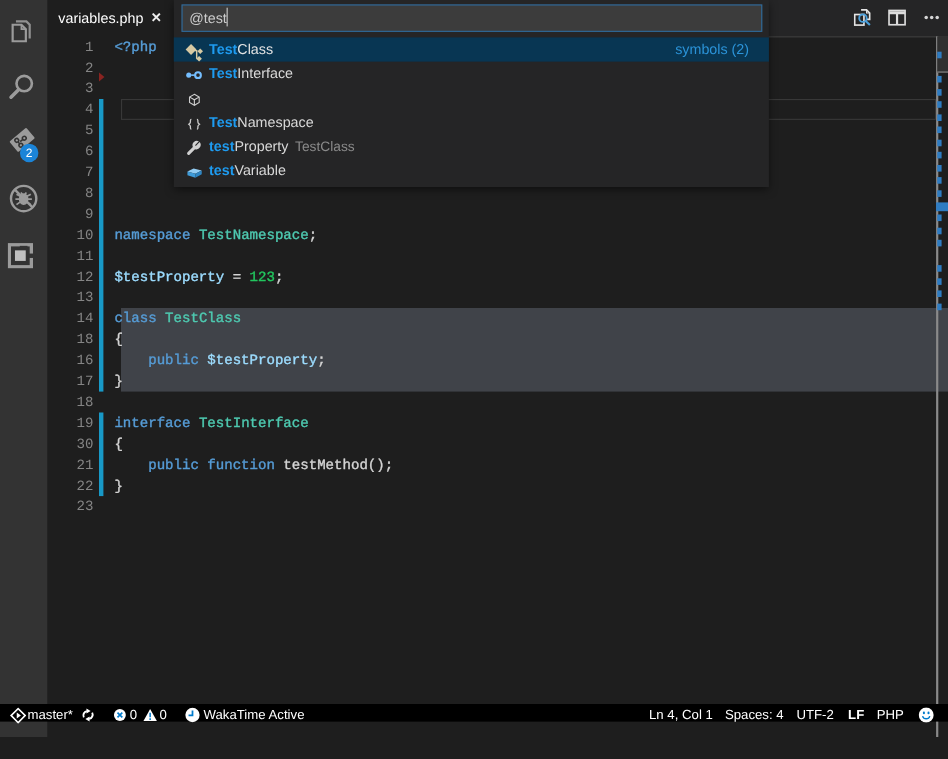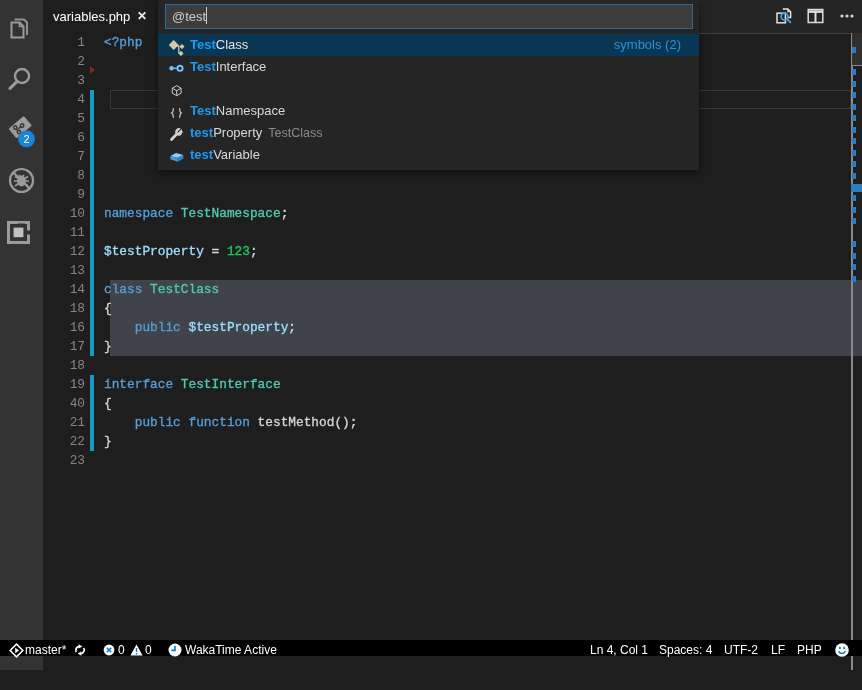--- a/index.html
+++ b/index.html
@@ -84,21 +84,21 @@
       <div class="ln" style="top:204px">10</div>
       <div class="ln" style="top:223px">11</div>
       <div class="ln" style="top:242px">12</div>
       <div class="ln" style="top:261px">13</div>
       <div class="ln" style="top:280px">14</div>
       <div class="ln" style="top:299px">18</div>
       <div class="ln" style="top:318px">16</div>
       <div class="ln" style="top:337px">17</div>
       <div class="ln" style="top:356px">18</div>
       <div class="ln" style="top:375px">19</div>
-      <div class="ln" style="top:394px">40</div>
+      <div class="ln" style="top:394px">30</div>
       <div class="ln" style="top:413px">21</div>
       <div class="ln" style="top:432px">22</div>
       <div class="ln" style="top:451px">23</div>
     </div>
 
   <div class="code" style="top:33px;"><span class="k">&lt;?php</span></div>
   <div class="code" style="top:204px;"><span class="k">namespace</span> <span class="t">TestNamespace</span>;</div>
   <div class="code" style="top:242px;"><span class="v">$testProperty</span> = <span class="n">123</span>;</div>
   <div class="code" style="top:280px;"><span class="k">class</span> <span class="t">TestClass</span></div>
   <div class="code" style="top:299px;">{</div>
@@ -233,21 +233,21 @@
     </svg>
     <span style="left:145px;">0</span>
     <svg style="left:168px;top:3px;" width="14" height="14" viewBox="0 0 14 14">
       <circle cx="7" cy="7" r="6.5" fill="#ffffff"></circle>
       <path d="M7 2.8 L7 7.4 L3.4 7.4" fill="none" stroke="#007acc" stroke-width="1.6"></path>
     </svg>
     <span style="left:185px;">WakaTime Active</span>
     <span style="left:590px;">Ln 4, Col 1</span>
     <span style="left:659px;">Spaces: 4</span>
     <span style="left:724px;">UTF-2</span>
-    <span style="left:771px;">LF</span>
+    <span style="left:771px;font-weight:bold;">LF</span>
     <span style="left:797px;">PHP</span>
     <svg style="left:835px;top:3px;" width="14" height="14" viewBox="0 0 14 14">
       <circle cx="7" cy="7" r="6.8" fill="#ffffff"></circle>
       <ellipse cx="4.9" cy="5.1" rx="0.95" ry="1.25" fill="#007acc"></ellipse>
       <ellipse cx="9.1" cy="5.1" rx="0.95" ry="1.25" fill="#007acc"></ellipse>
       <path d="M3.7 8 A3.45 3.45 0 0 0 10.3 8" fill="none" stroke="#007acc" stroke-width="1.25"></path>
     </svg>
   </div>
 
   <div class="abs" id="qo">

